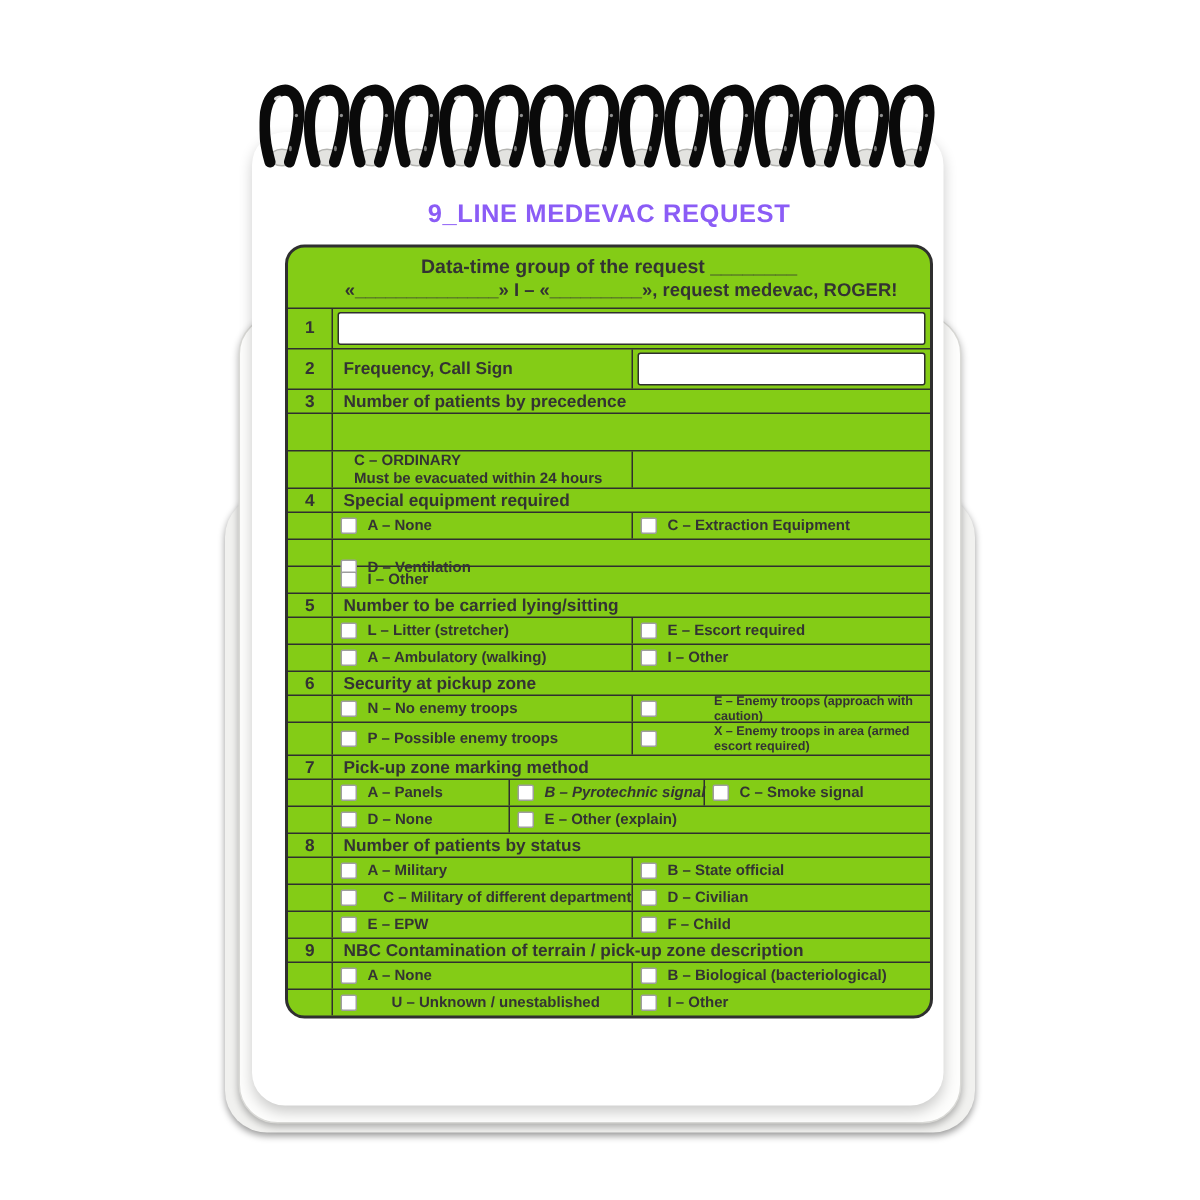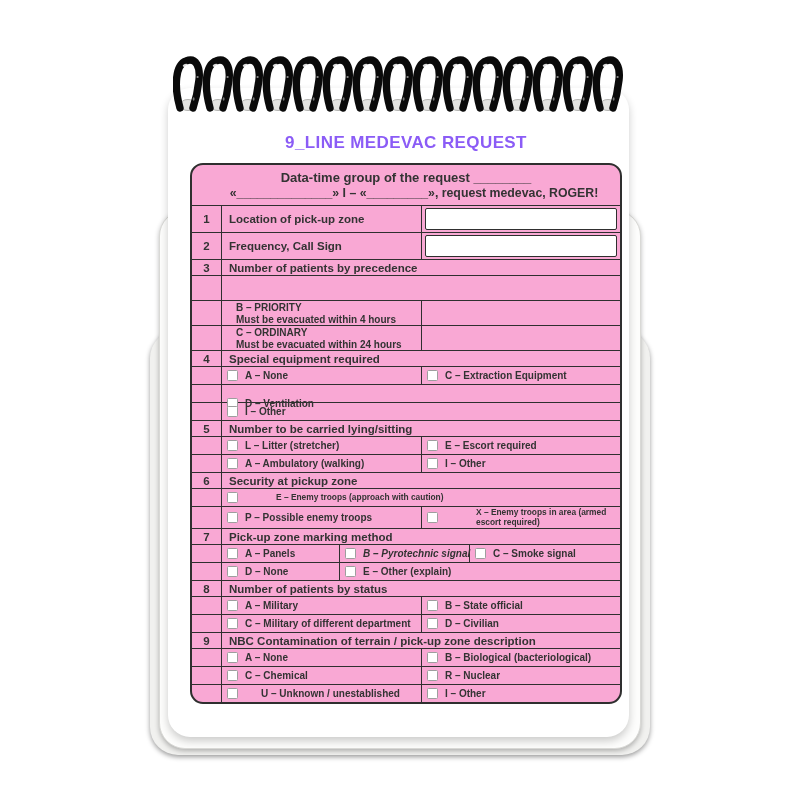--- a/index.html
+++ b/index.html
@@ -14,21 +14,21 @@
           background:#fdfdfc;border:1px solid #d9d9d6;box-shadow:0 2px 5px rgba(0,0,0,.28);box-sizing:border-box;}
   .pad{left:168px;top:88px;width:461px;height:649px;border-radius:22px;
        background:#ffffff;box-shadow:0 4px 9px rgba(0,0,0,.20);}
 
   .spiral{position:absolute;left:173px;top:56px;width:452px;height:58px;}
 
   .pad-title{position:absolute;left:190px;top:133px;width:432px;text-align:center;
              font-size:17px;font-weight:700;color:#8b5cf6;letter-spacing:.4px;}
 
   .form{position:absolute;left:190px;top:163px;width:432px;border:2px solid #2f2f2f;
-        border-radius:13px;overflow:hidden;background:#f9a8d4;color:#333;box-sizing:border-box;}
+        border-radius:13px;overflow:hidden;background:#84cc16;color:#333;box-sizing:border-box;}
   .form-header{height:40px;display:flex;flex-direction:column;justify-content:center;
                align-items:center;gap:1px;}
   .fh1{font-size:13px;font-weight:700;}
   .fh2{font-size:12.3px;font-weight:700;margin-left:16px;}
 
   .row{display:flex;border-top:1.5px solid #2f2f2f;box-sizing:border-box;align-items:stretch;}
   .c{border-right:1.5px solid #2f2f2f;box-sizing:border-box;display:flex;align-items:center;min-width:0;}
   .c:last-child{border-right:none;}
   .num{width:30px;flex:none;justify-content:center;font-size:11.5px;font-weight:700;}
 
@@ -90,21 +90,20 @@
   <div class="pad-title">9_LINE MEDEVAC REQUEST</div>
 
   <div class="form">
     <div class="form-header">
       <div class="fh1">Data-time group of the request ________</div>
       <div class="fh2">«______________» I – «_________», request medevac, ROGER!</div>
     </div>
     <div>
         <div class="row h-field">
           <div class="c num">1</div>
-          <div class="c lbl">Location of pick-up zone</div>
           <div class="c val">
             <div class="valbox"></div>
           </div>
         </div>
         <div class="row h-field">
           <div class="c num">2</div>
           <div class="c lbl">Frequency, Call Sign</div>
           <div class="c val">
             <div class="valbox"></div>
           </div>
@@ -114,30 +113,20 @@
           <div class="c sec">Number of patients by precedence</div>
         </div>
         <div class="row h-detail">
           <div class="c num"></div>
           <div class="c val"></div>
         </div>
         <div class="row h-detail">
           <div class="c num"></div>
           <div class="c lbl">
             <div class="detail-wrap">
-              <div>B – PRIORITY</div>
-              <div>Must be evacuated within 4 hours</div>
-            </div>
-          </div>
-          <div class="c val"></div>
-        </div>
-        <div class="row h-detail">
-          <div class="c num"></div>
-          <div class="c lbl">
-            <div class="detail-wrap">
               <div>C – ORDINARY</div>
               <div>Must be evacuated within 24 hours</div>
             </div>
           </div>
           <div class="c val"></div>
         </div>
         <div class="row h-head">
           <div class="c num">4</div>
           <div class="c sec">Special equipment required</div>
         </div>
@@ -191,20 +180,24 @@
             <span class="box"></span>
             <span class="chklab">I – Other</span>
           </div>
         </div>
         <div class="row h-head">
           <div class="c num">6</div>
           <div class="c sec">Security at pickup zone</div>
         </div>
         <div class="row h-check">
           <div class="c num"></div>
+          <div class="c chk" style="width: 200px; flex: 0 0 auto;">
+            <span class="box"></span>
+            <span class="chklab">N – No enemy troops</span>
+          </div>
           <div class="c chk small" style="flex: 1 1 0%;">
             <span class="box"></span>
             <span class="chklab">E – Enemy troops (approach with caution)</span>
           </div>
         </div>
         <div class="row h-check h-tall">
           <div class="c num"></div>
           <div class="c chk" style="width: 200px; flex: 0 0 auto;">
             <span class="box"></span>
             <span class="chklab">P – Possible enemy troops</span>
@@ -254,57 +247,57 @@
             <span class="box"></span>
             <span class="chklab">A – Military</span>
           </div>
           <div class="c chk" style="flex: 1 1 0%;">
             <span class="box"></span>
             <span class="chklab">B – State official</span>
           </div>
         </div>
         <div class="row h-check">
           <div class="c num"></div>
-          <div class="c chk" style="width: 200px; flex: 0 0 auto;">
+          <div class="c chk" style="width: 200px; flex: 0 0 auto; justify-content: space-between;">
             <span class="box"></span>
             <span class="chklab">C – Military of different department</span>
           </div>
           <div class="c chk" style="flex: 1 1 0%;">
             <span class="box"></span>
             <span class="chklab">D – Civilian</span>
+          </div>
+        </div>
+        <div class="row h-check">
+          <div class="c num"></div>
+          <div class="c chk" style="width: 200px; flex: 0 0 auto;">
+            <span class="box"></span>
+            <span class="chklab">E – EPW</span>
+          </div>
+          <div class="c chk" style="flex: 1 1 0%;">
+            <span class="box"></span>
+            <span class="chklab">F – Child</span>
           </div>
         </div>
         <div class="row h-head">
           <div class="c num">9</div>
           <div class="c sec">NBC Contamination of terrain / pick-up zone description</div>
         </div>
         <div class="row h-check">
           <div class="c num"></div>
           <div class="c chk" style="width: 200px; flex: 0 0 auto;">
             <span class="box"></span>
             <span class="chklab">A – None</span>
           </div>
           <div class="c chk" style="flex: 1 1 0%;">
             <span class="box"></span>
             <span class="chklab">B – Biological (bacteriological)</span>
           </div>
         </div>
         <div class="row h-check">
           <div class="c num"></div>
-          <div class="c chk" style="width: 200px; flex: 0 0 auto;">
-            <span class="box"></span>
-            <span class="chklab">C – Chemical</span>
-          </div>
-          <div class="c chk" style="flex: 1 1 0%;">
-            <span class="box"></span>
-            <span class="chklab">R – Nuclear</span>
-          </div>
-        </div>
-        <div class="row h-check">
-          <div class="c num"></div>
           <div class="c chk" style="width: 200px; flex: 0 0 auto; gap: 16px;">
             <span class="box"></span>
             <span class="chklab">U – Unknown / unestablished</span>
           </div>
           <div class="c chk" style="flex: 1 1 0%;">
             <span class="box"></span>
             <span class="chklab">I – Other</span>
           </div>
         </div>
       </div>

